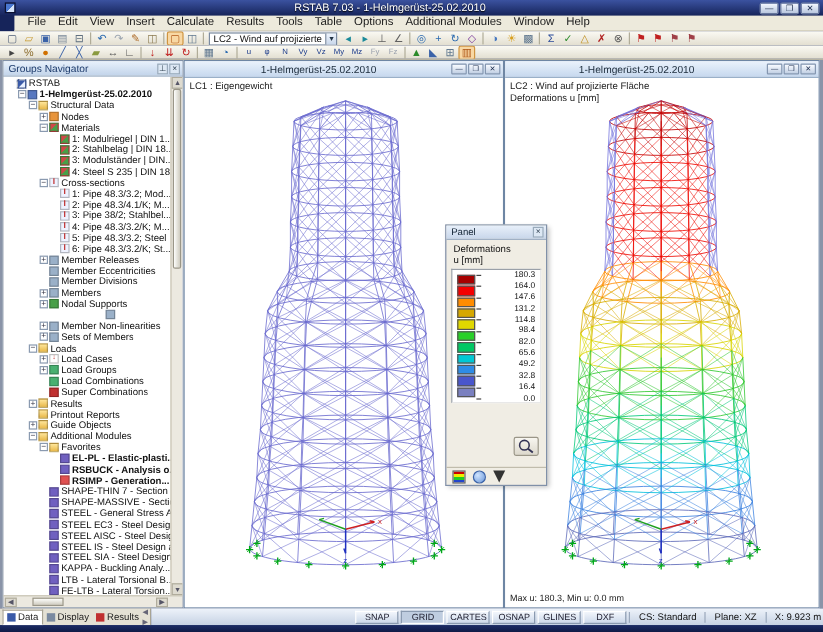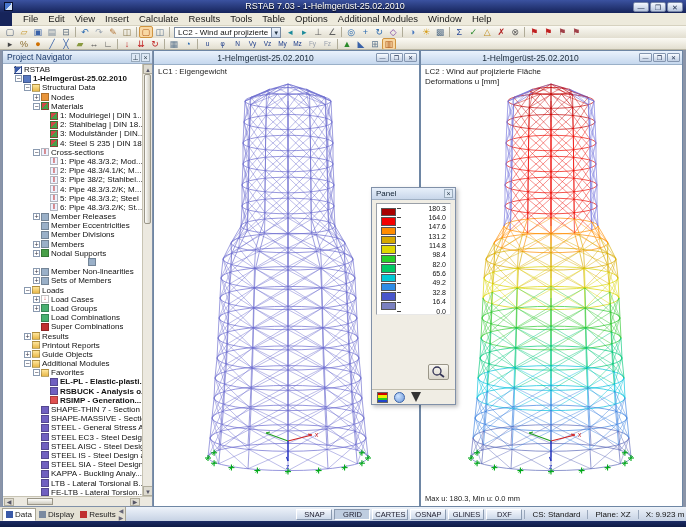--- a/index.html
+++ b/index.html
@@ -211,21 +211,21 @@
       <span class="ticon" style="color: rgb(42, 138, 42);">▲</span>
       <span class="ticon" style="color: rgb(58, 98, 168);">◣</span>
       <span class="ticon" style="color: rgb(96, 120, 144);">⊞</span>
       <span class="ticon act" style="color: rgb(176, 88, 24);">▥</span>
     </div>
 
   <div id="main">
 
     <div id="nav">
       <div id="nav-head">
-        <span class="t">Project Navigator</span>
+        <span class="t">Groups Navigator</span>
         <span class="nhbtn">⊥</span>
         <span class="nhbtn">×</span>
       </div>
       <div id="tree">
         <div id="tree-rows">
             <div class="trow" style="padding-left: 3px;">
               <span class="spc"></span>
               <span class="tic ic-a"></span>
               <span class="lbl">RSTAB</span>
             </div>
@@ -2044,20 +2044,21 @@
       </div>
     </div>
 
   </div>
 
   <div id="panel">
     <div id="panel-tb">
       <span class="t">Panel</span>
       <span class="nhbtn">×</span>
     </div>
+    <div id="panel-lbl"><span>Deformations</span><br><span>u [mm]</span></div>
     <div id="legend">
         <div class="lcell" style="top: 4px; height: 8.36364px; background: rgb(168, 0, 0);"></div>
         <div class="lcell" style="top: 13.3636px; height: 8.36364px; background: rgb(244, 0, 0);"></div>
         <div class="lcell" style="top: 22.7273px; height: 8.36364px; background: rgb(255, 140, 0);"></div>
         <div class="lcell" style="top: 32.0909px; height: 8.36364px; background: rgb(214, 168, 0);"></div>
         <div class="lcell" style="top: 41.4545px; height: 8.36364px; background: rgb(224, 216, 0);"></div>
         <div class="lcell" style="top: 50.8182px; height: 8.36364px; background: rgb(40, 208, 40);"></div>
         <div class="lcell" style="top: 60.1818px; height: 8.36364px; background: rgb(0, 200, 100);"></div>
         <div class="lcell" style="top: 69.5455px; height: 8.36364px; background: rgb(0, 200, 212);"></div>
         <div class="lcell" style="top: 78.9091px; height: 8.36364px; background: rgb(46, 140, 230);"></div>

